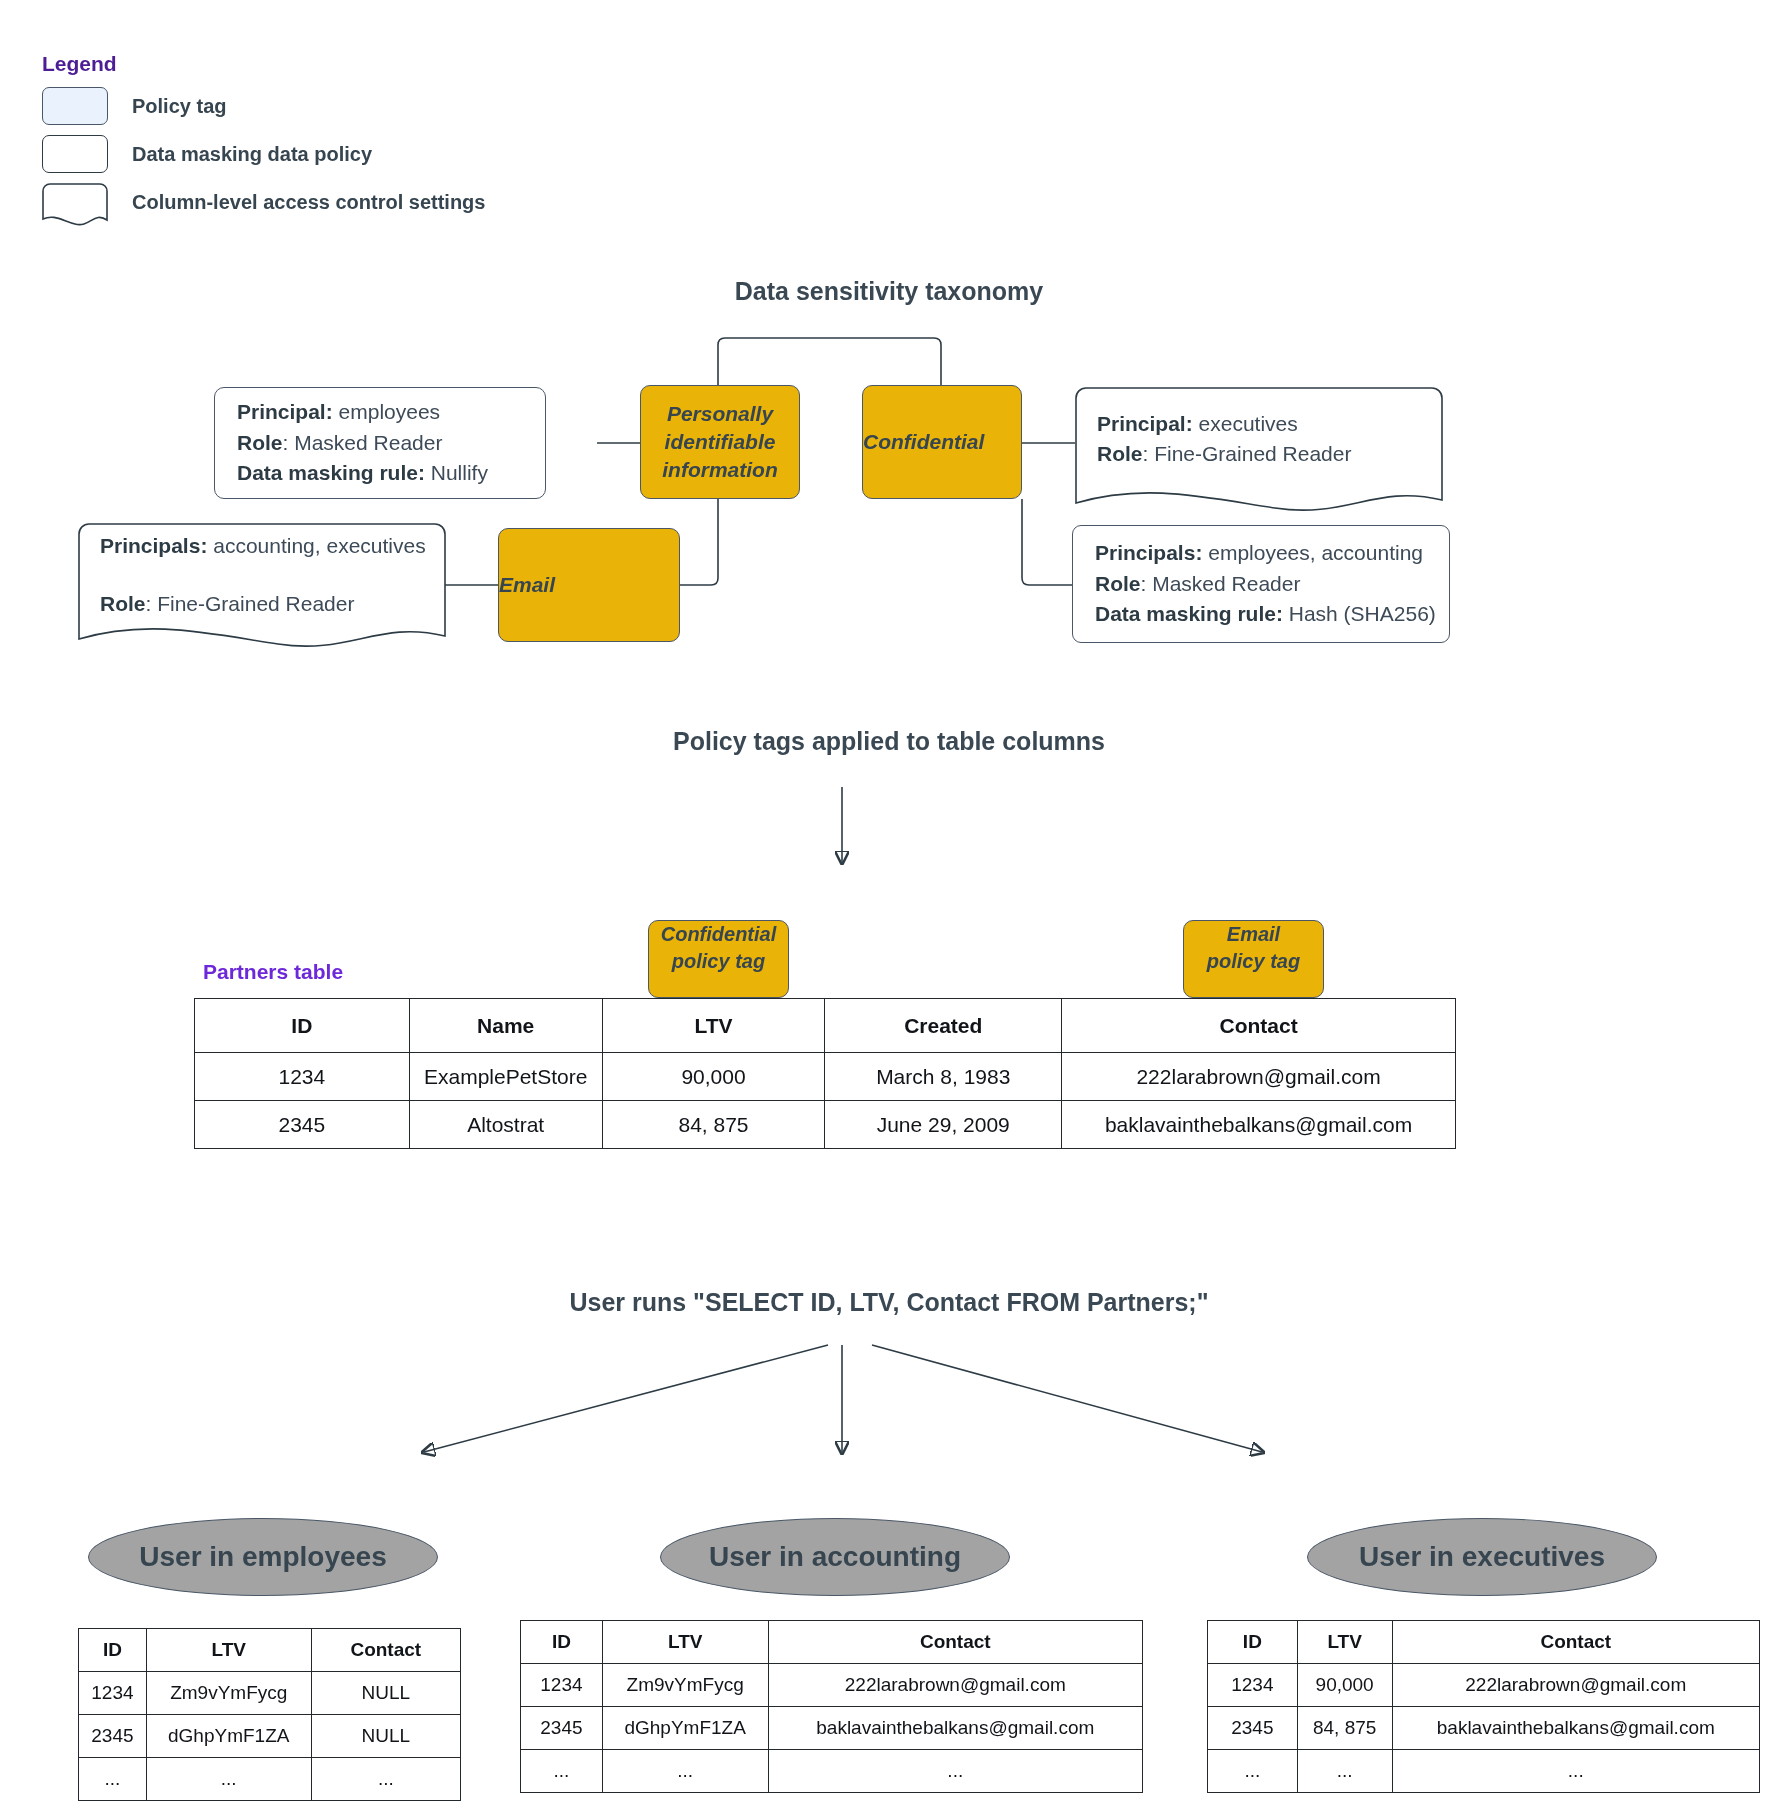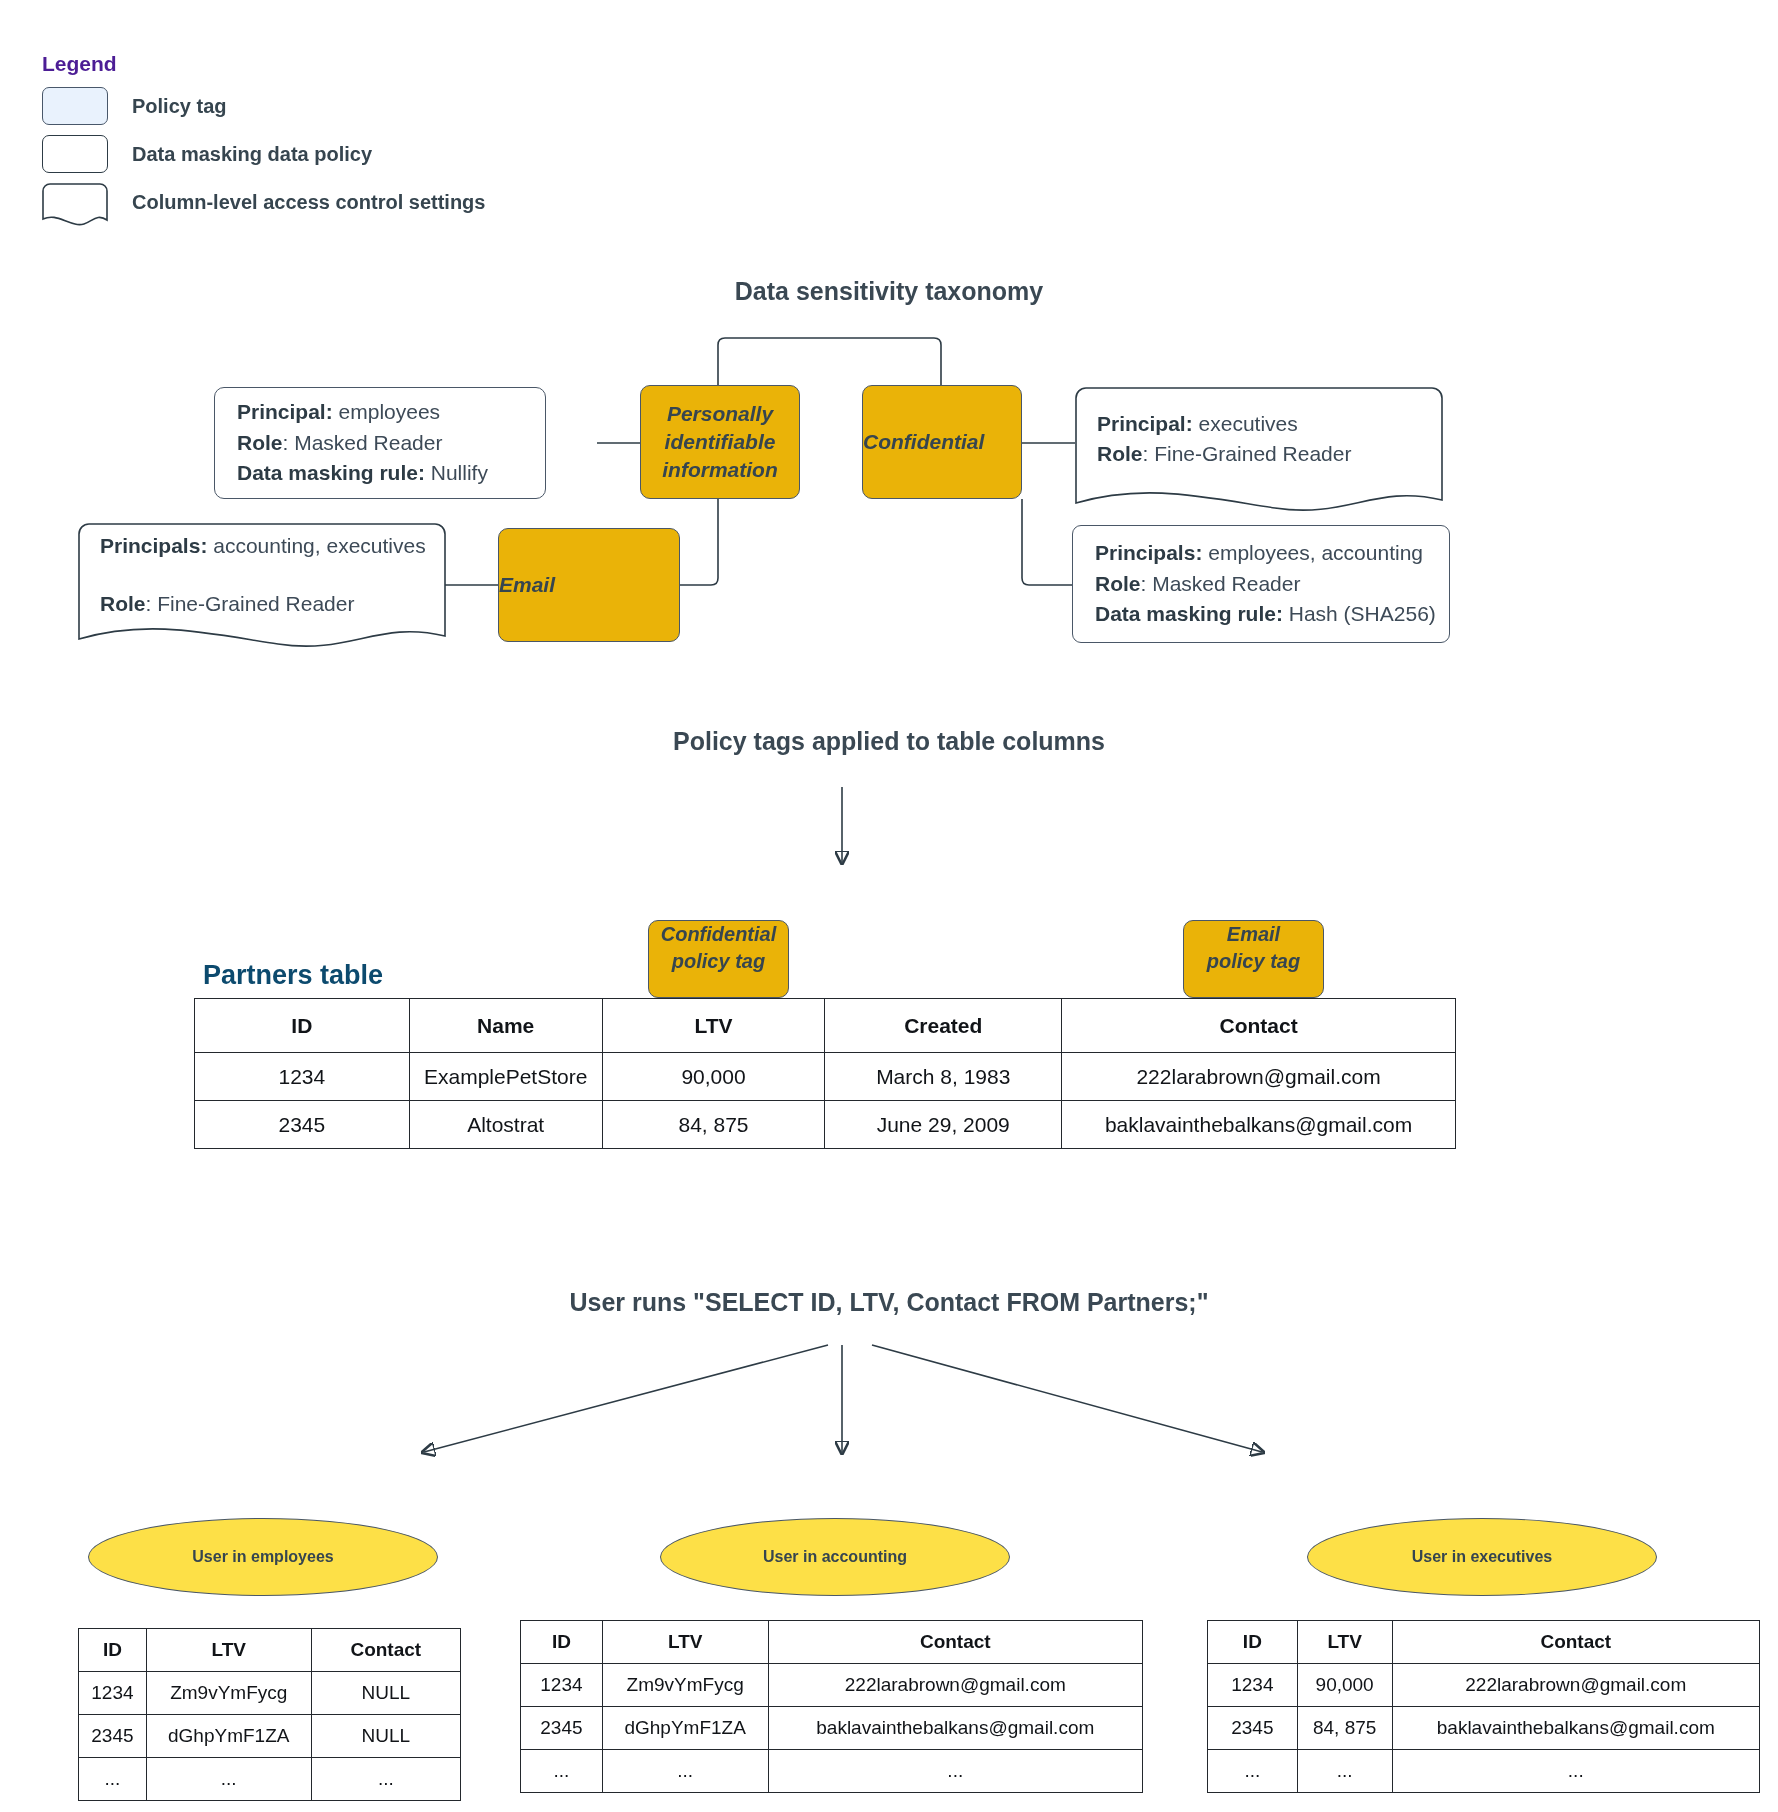--- a/index.html
+++ b/index.html
@@ -113,32 +113,32 @@
   }
   #partners-table th { height: 54px; }
 
   
   .result-table th, .result-table td {
     font-size: 19px; height: 43px; padding: 2px 6px;
   }
 
   .table-caption {
     position: absolute;
-    font-size: 27px; font-weight: bold; color: #0c4a6e;
+    font-size: 21px; font-weight: bold; color: #6d28d9;
     white-space: nowrap;
   }
 
   
   .persona {
     position: absolute;
     border: 1.6px solid #4a5767;
     border-radius: 50%;
-    background: #fde047;
+    background: #a3a3a3;
     display: flex; align-items: center; justify-content: center;
-    font-size: 16px; font-weight: bold; color: #36454f;
+    font-size: 28px; font-weight: bold; color: #36454f;
     white-space: nowrap;
   }
 </style>
 </head>
 <body>
 
 <div id="legend" class="abs">
   <div class="legend-title">Legend</div>
 
   <div class="legend-row">

